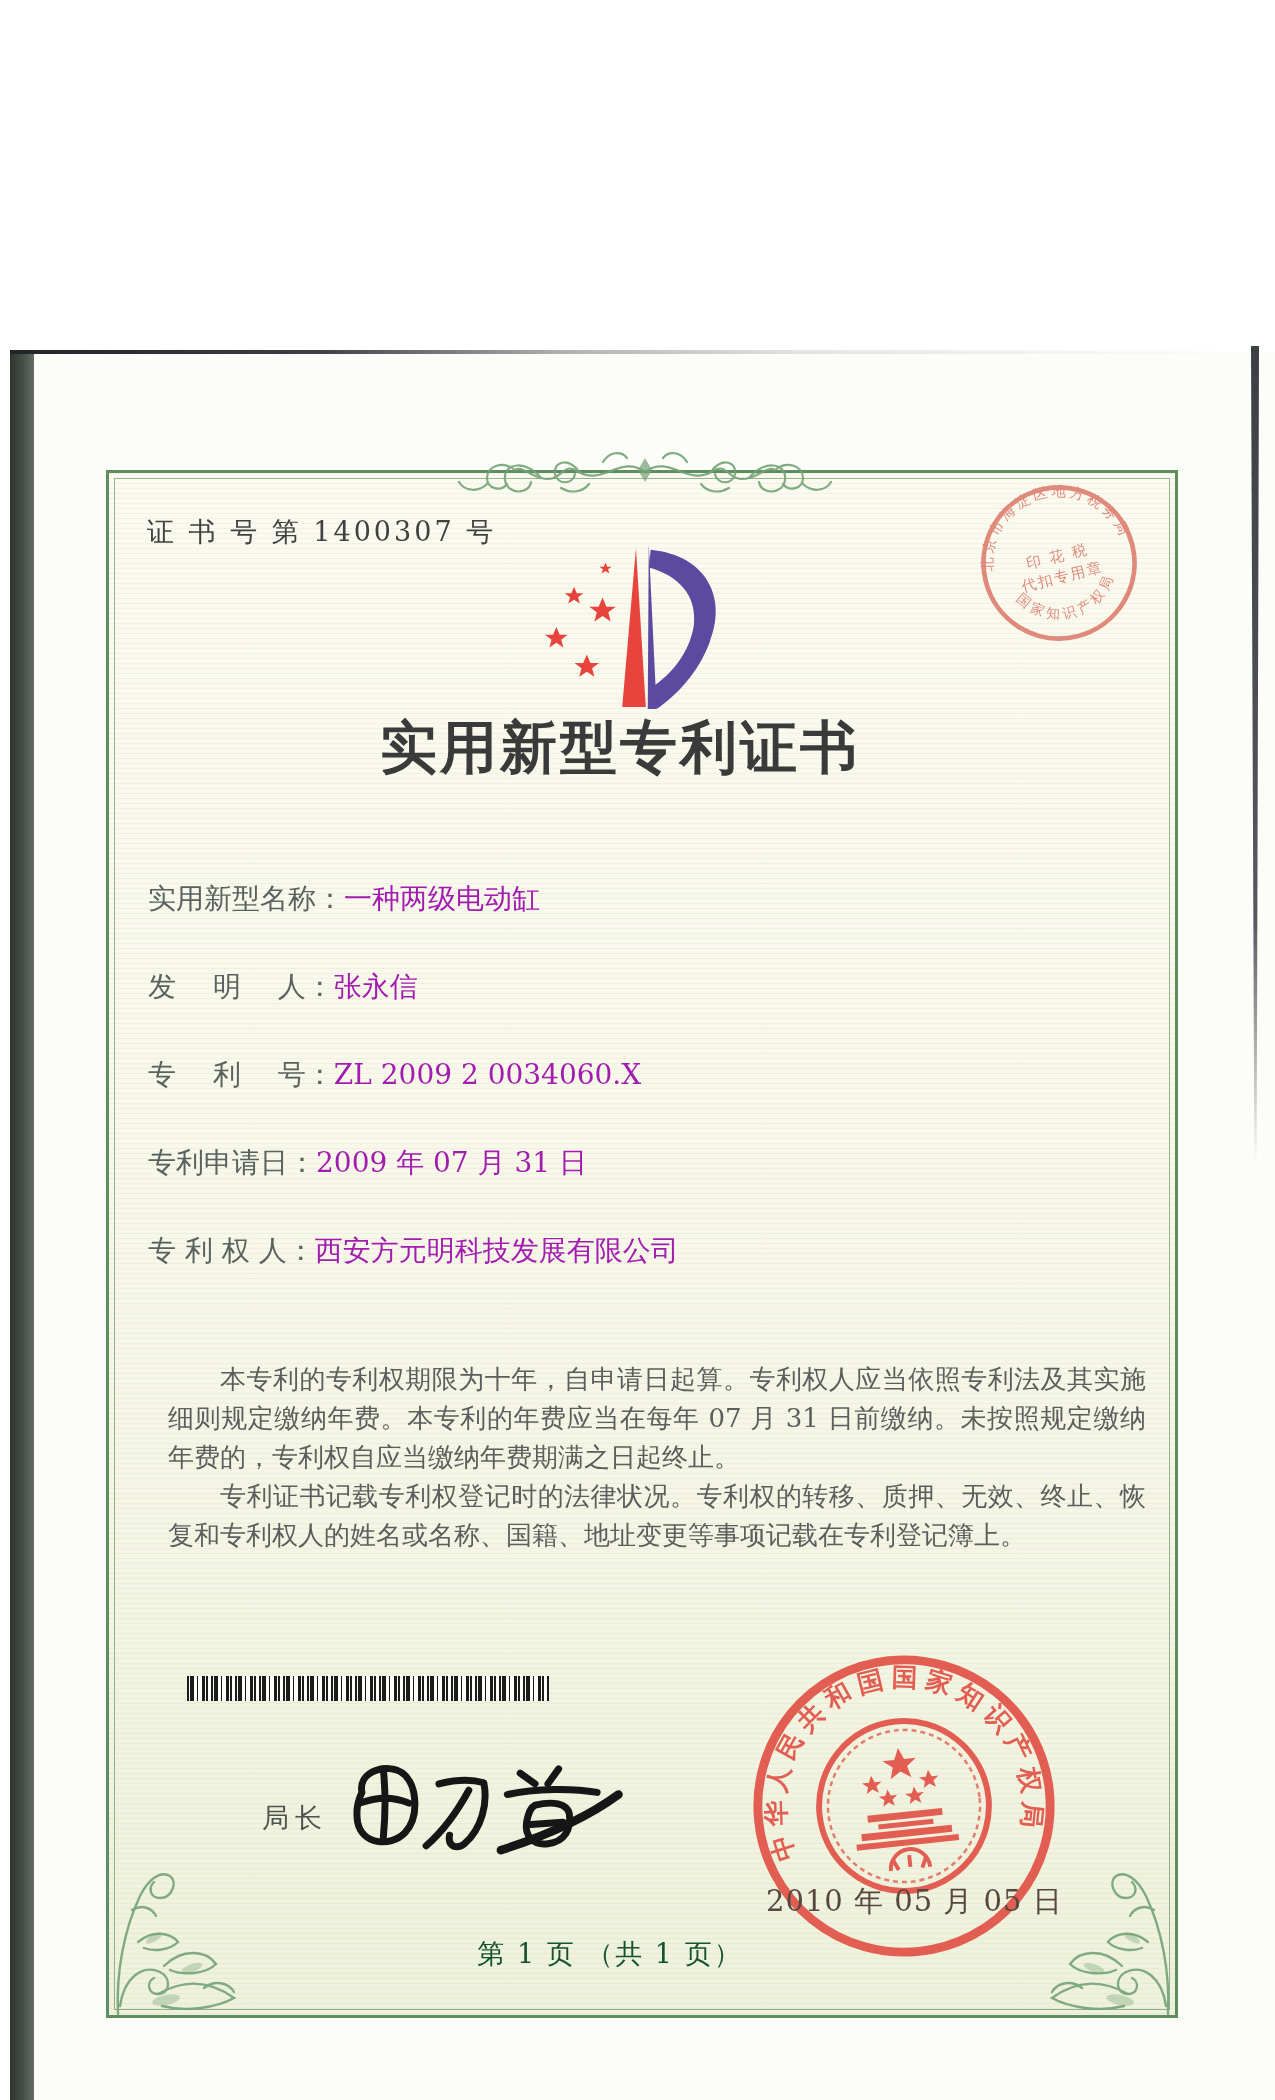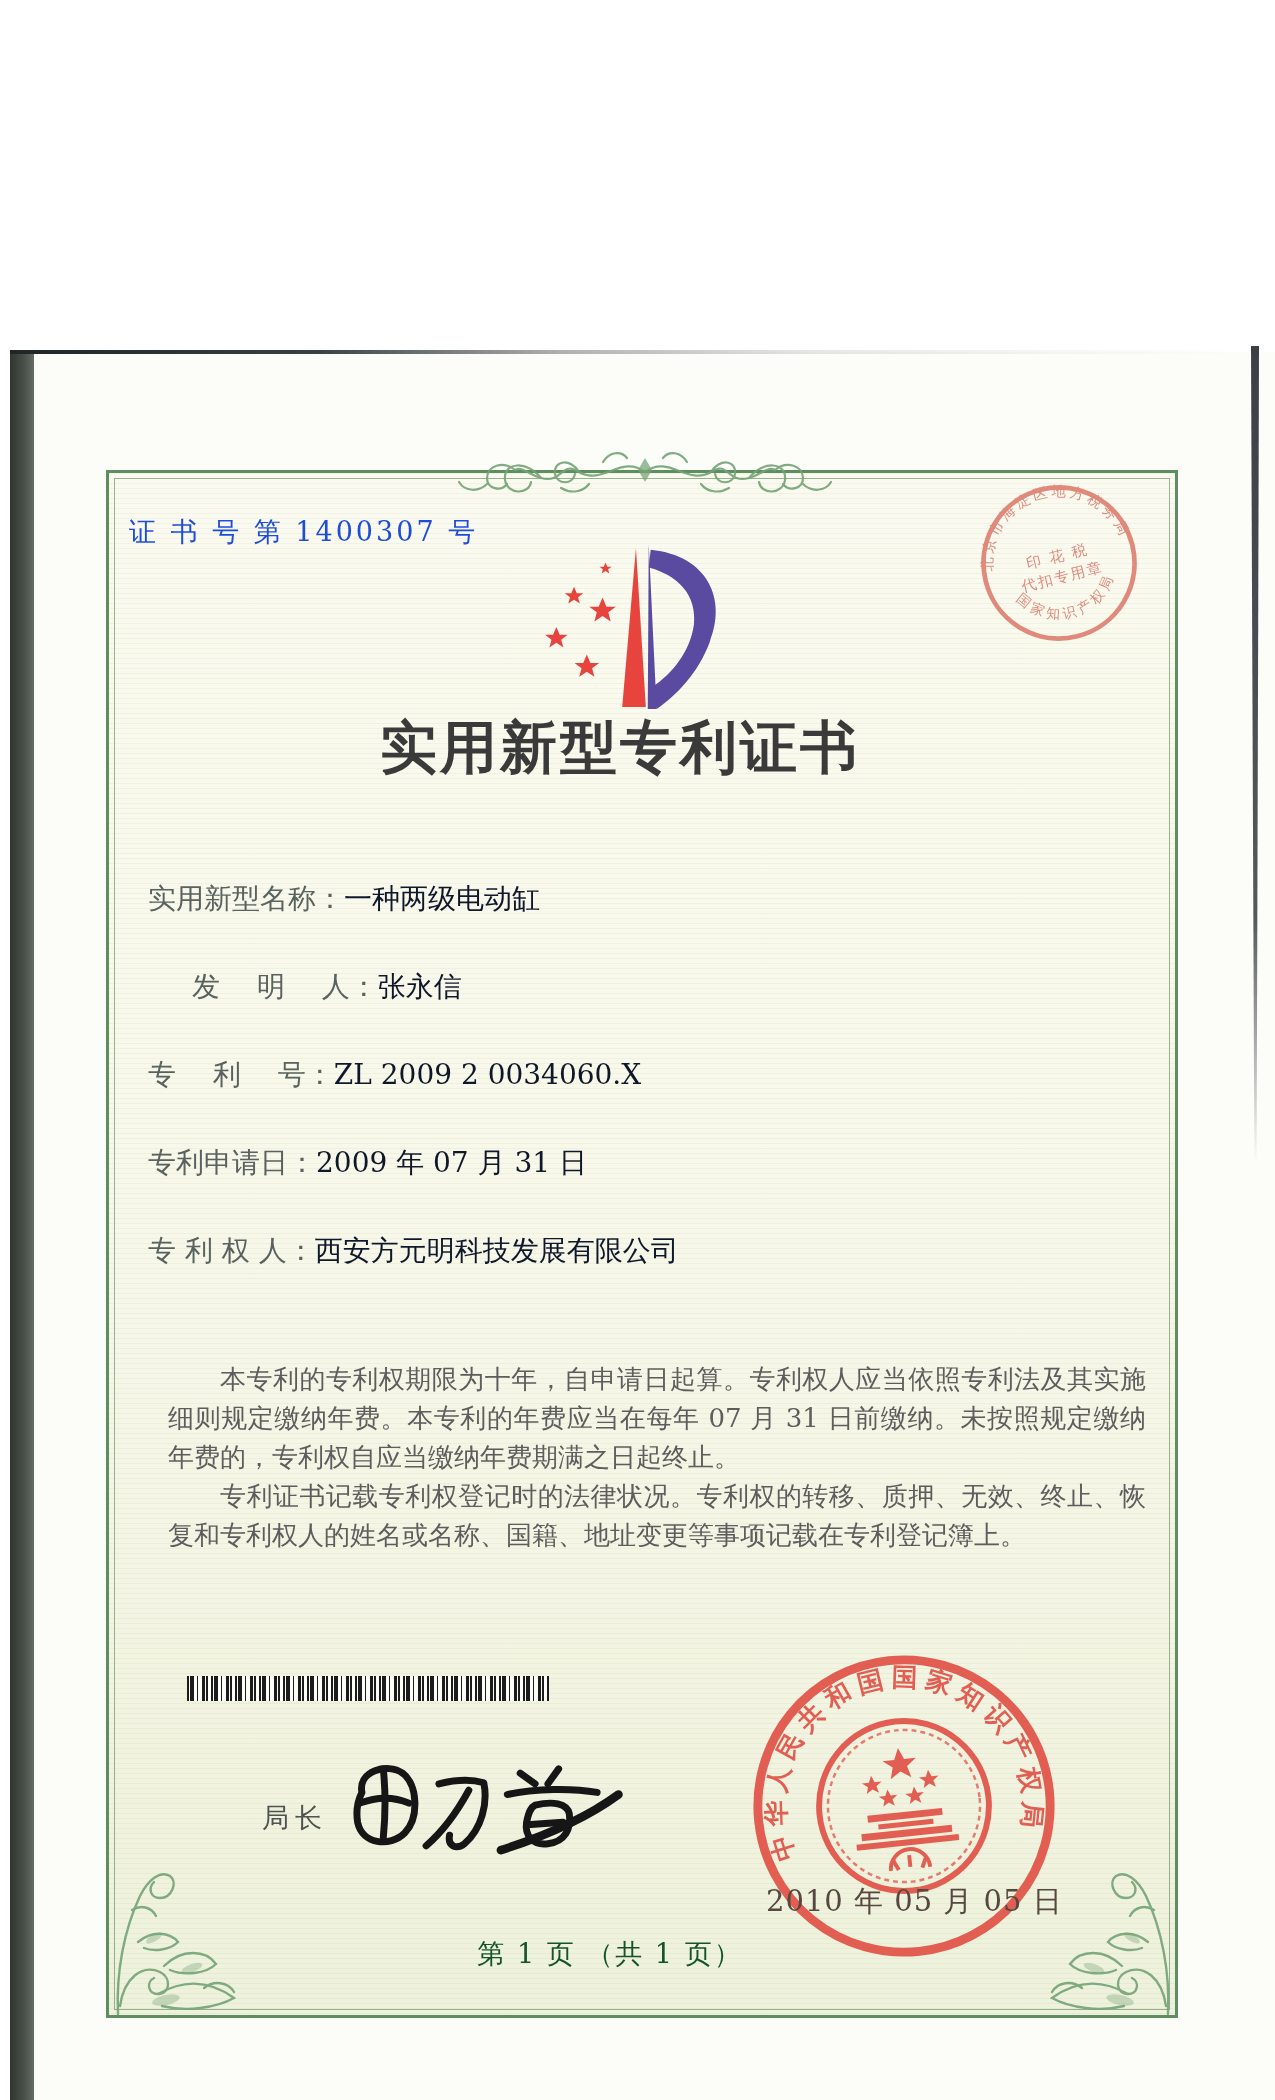--- a/index.html
+++ b/index.html
@@ -30,25 +30,25 @@
     border:3px solid var(--frame_green);
     background:linear-gradient(180deg,#fbfaf0 0%,#f7f7e9 55%,#eef1db 100%);}
   .frame::after{content:"";position:absolute;inset:0;pointer-events:none;
     background:repeating-linear-gradient(180deg,rgba(160,175,120,.10) 0 1px,transparent 1px 5px);}
   .frame-inner{position:absolute;inset:5px;border:1px solid var(--frame_green);opacity:.65;}
   .ornament-top{position:absolute;left:443px;top:432px;width:404px;height:74px;}
   .flourish{position:absolute;width:136px;height:174px;}
   .fl-left{left:108px;top:1846px;}
   .fl-right{left:1042px;top:1846px;transform:scaleX(-1);}
   
-  .cert-no{position:absolute;left:129px;top:514px;font-size:27px;color:#1d4ed8;letter-spacing:3px;white-space:pre;}
+  .cert-no{position:absolute;left:147px;top:514px;font-size:27px;color:#404040;letter-spacing:3px;white-space:pre;}
   .title{position:absolute;left:372px;top:702px;margin:8px;font-size:57px;font-weight:700;color:var(--ink);letter-spacing:3px;white-space:pre;}
   .field{position:absolute;left:148px;font-size:28px;color:#59625e;white-space:pre;}
-  .field .val{color:#0f172a;text-align:right;}
-  .f0{top:880px;} .f1{top:968px;margin-left:44px;} .f2{top:1056px;} .f3{top:1144px;} .f4{top:1232px;} .f5{top:1320px;}
+  .field .val{color:#a21caf;text-align:right;}
+  .f0{top:880px;} .f1{top:968px;} .f2{top:1056px;} .f3{top:1144px;} .f4{top:1232px;} .f5{top:1320px;}
   .body{position:absolute;left:168px;top:1360px;width:978px;font-size:26px;line-height:39px;color:#5d5d5d;text-align:justify;}
   .body p{margin:0;text-indent:2em;}
   .barcode{position:absolute;left:187px;top:1676px;width:362px;height:25px;
     background:repeating-linear-gradient(90deg,#1c1c1c 0 2px,#fdfdf8 2px 3px,#1c1c1c 3px 7px,#fdfdf8 7px 10px,#1c1c1c 10px 11px,#fdfdf8 11px 15px,#1c1c1c 15px 18px,#fdfdf8 18px 19px,#1c1c1c 19px 21px,#fdfdf8 21px 24px);}
   .sig-label{position:absolute;left:262px;top:1800px;font-size:27px;color:#4d534e;letter-spacing:6px;}
   .signature{position:absolute;left:332px;top:1756px;width:310px;height:107px;}
   .seal-tax{position:absolute;left:973px;top:477px;width:172px;height:172px;opacity:.93;}
   .seal-office{position:absolute;left:746px;top:1648px;width:316px;height:316px;opacity:.95;}
   .seal-date{position:absolute;left:766px;top:1882px;font-size:29px;color:#564840;letter-spacing:1px;white-space:pre;}
   .footer{position:absolute;left:455px;top:1936px;width:310px;text-align:center;font-size:27px;color:#14532d;letter-spacing:2px;white-space:pre;}

